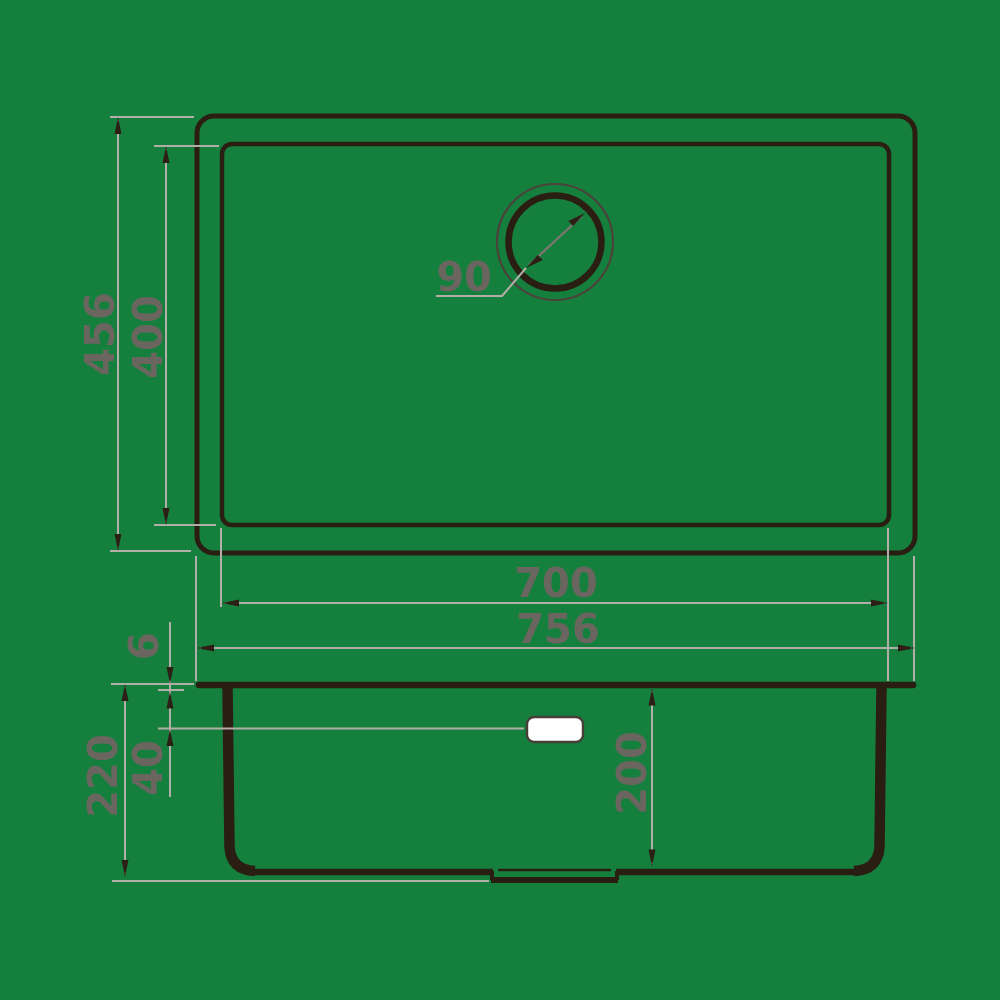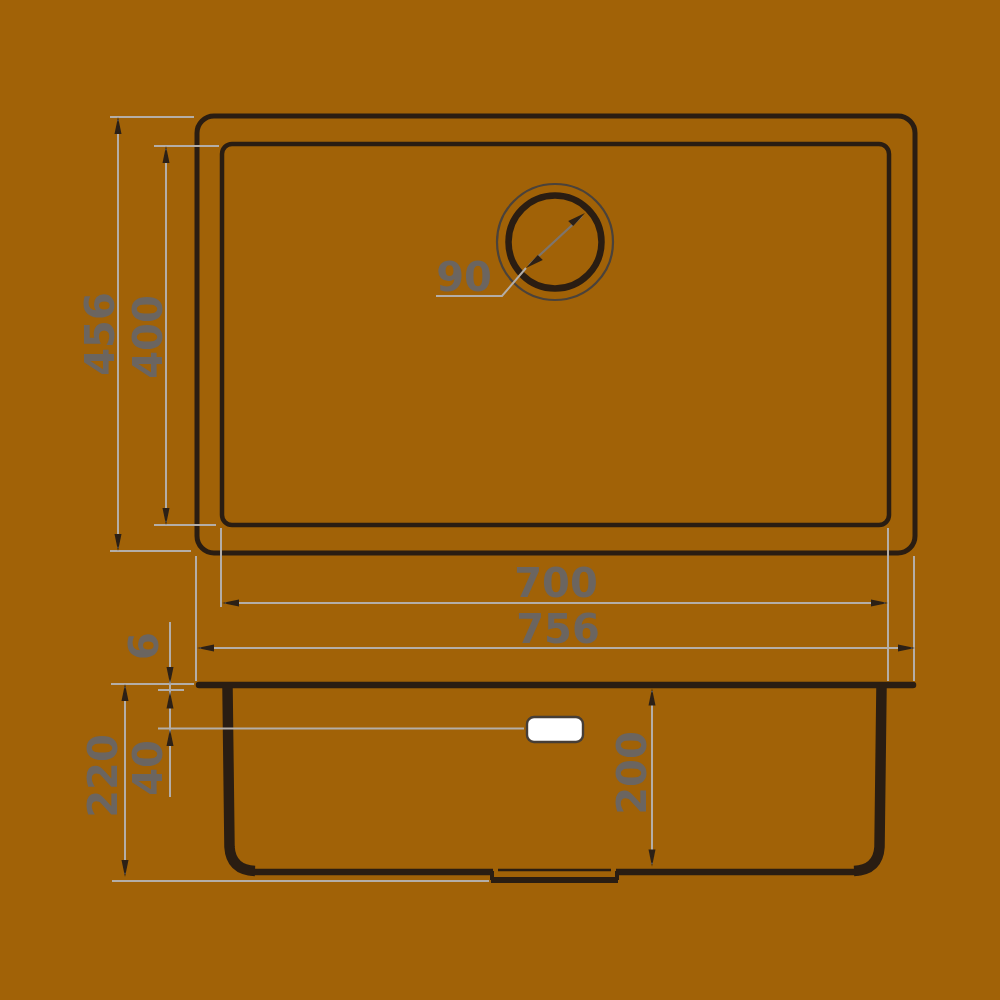--- a/index.html
+++ b/index.html
@@ -1,16 +1,16 @@
 <!DOCTYPE html>
 <html><head>
 <meta charset="utf-8">
 <style>
   html,body { margin:0; padding:0; background:#ffffff; }
-  .canvas { position:relative; width:1000px; height:1000px; background:#a16207; overflow:hidden; }
+  .canvas { position:relative; width:1000px; height:1000px; background:#15803d; overflow:hidden; }
   svg { display:block; }
   .ink   { stroke:#2a1d12; fill:none; }
   .soft  { stroke:#4a423b; fill:none; }
   .thin  { stroke:#b4aea8; stroke-width:2; fill:none; }
   .mid   { stroke:#7d756e; fill:none; }
   .arrow { fill:#2c2016; stroke:none; }
   .lbl   { fill:#6b6560; font-family:"DejaVu Sans","Liberation Sans",sans-serif;
            font-weight:bold; font-size:40px; letter-spacing:0px; }
 </style>
 </head>

